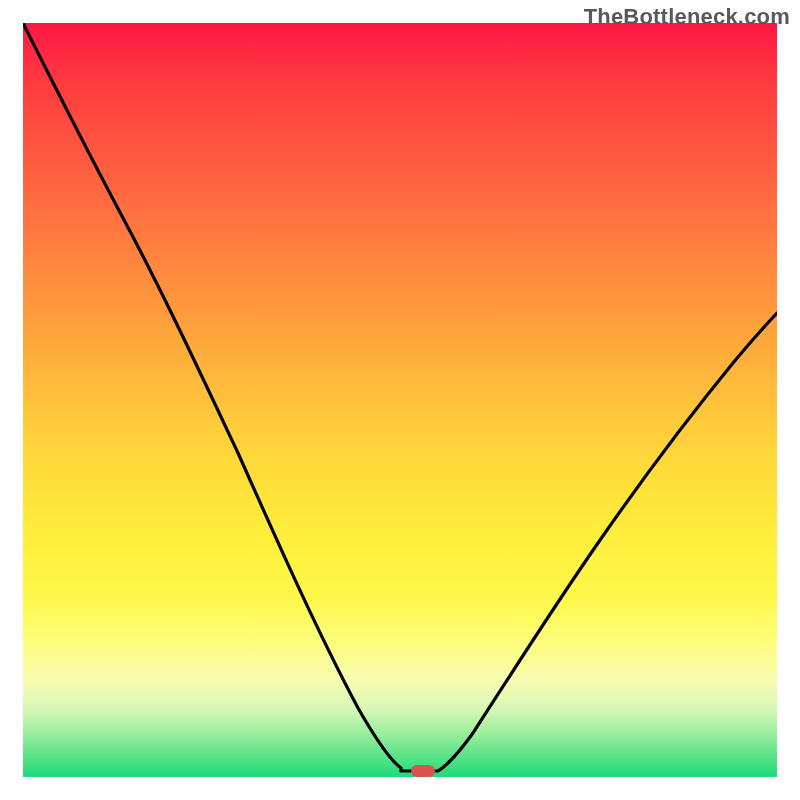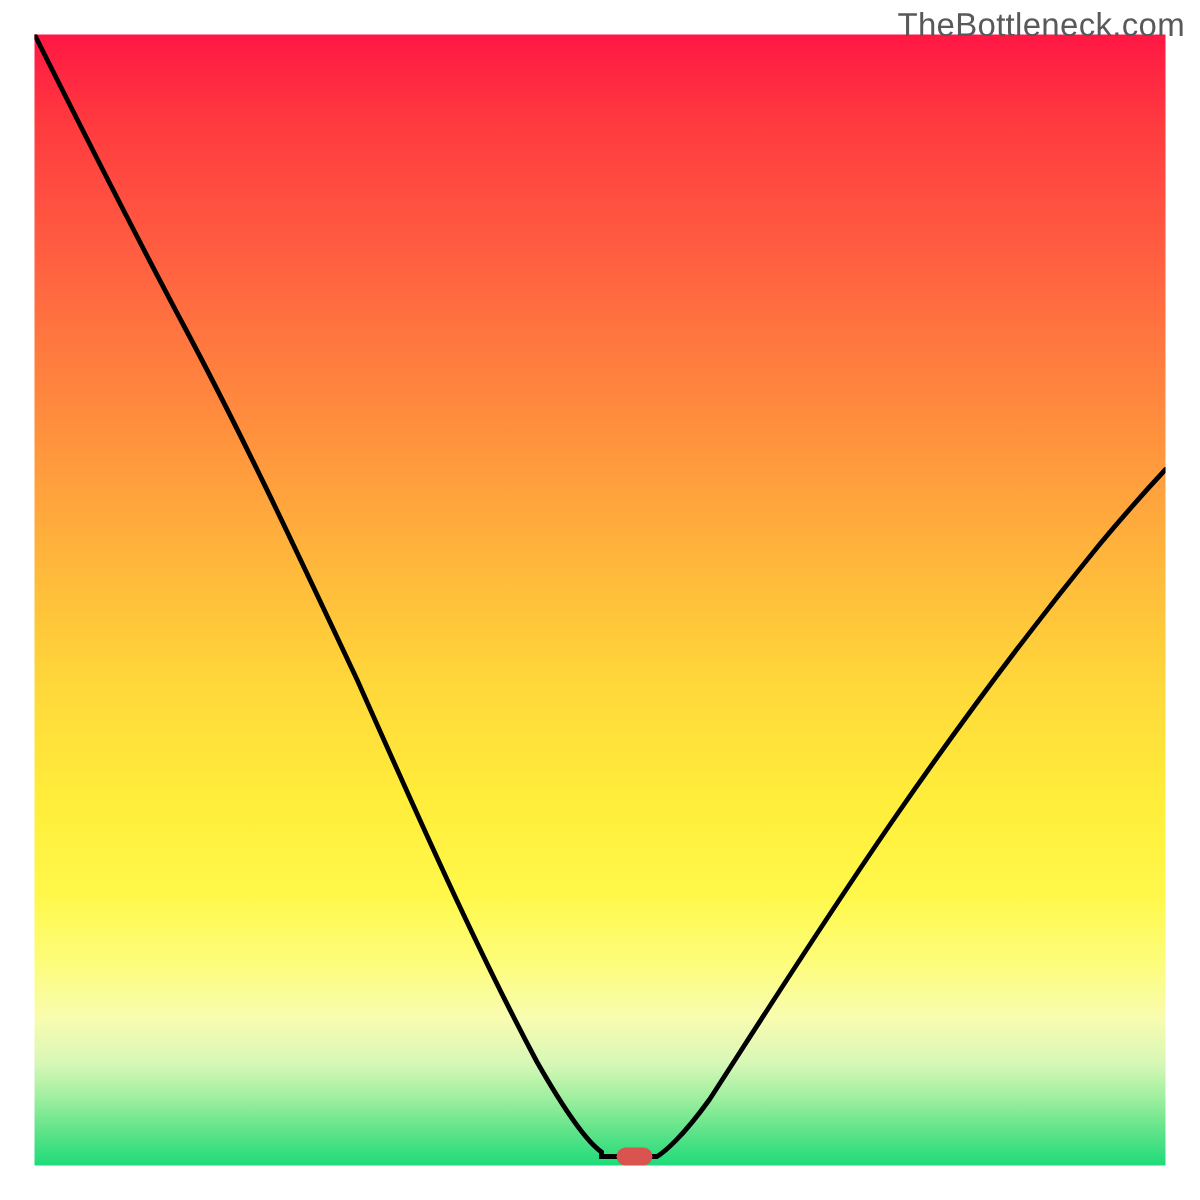--- a/index.html
+++ b/index.html
@@ -15,21 +15,21 @@
     width: 800px;
     height: 800px;
     background: #ffffff;
     box-sizing: border-box;
   }
   .watermark {
     position: absolute;
     top: 4px;
     right: 10px;
     font-size: 22px;
-    font-weight: 400;
+    font-weight: 700;
     color: #58595b;
     letter-spacing: 0.2px;
     z-index: 10;
   }
   .plot {
     position: absolute;
     left: 23px;
     top: 23px;
     width: 754px;
     height: 754px;

